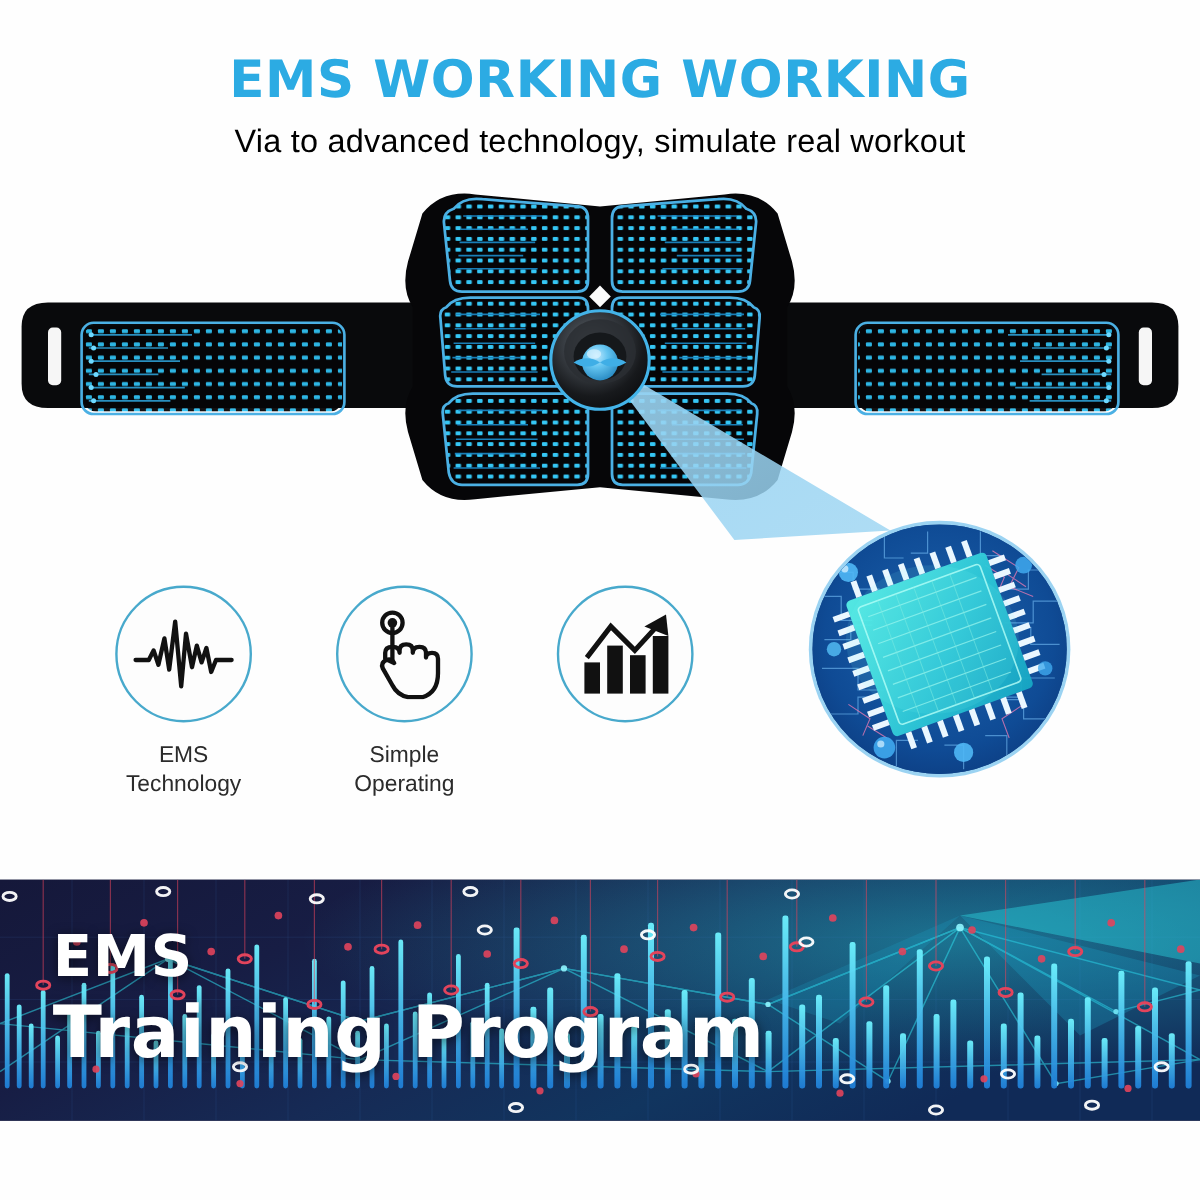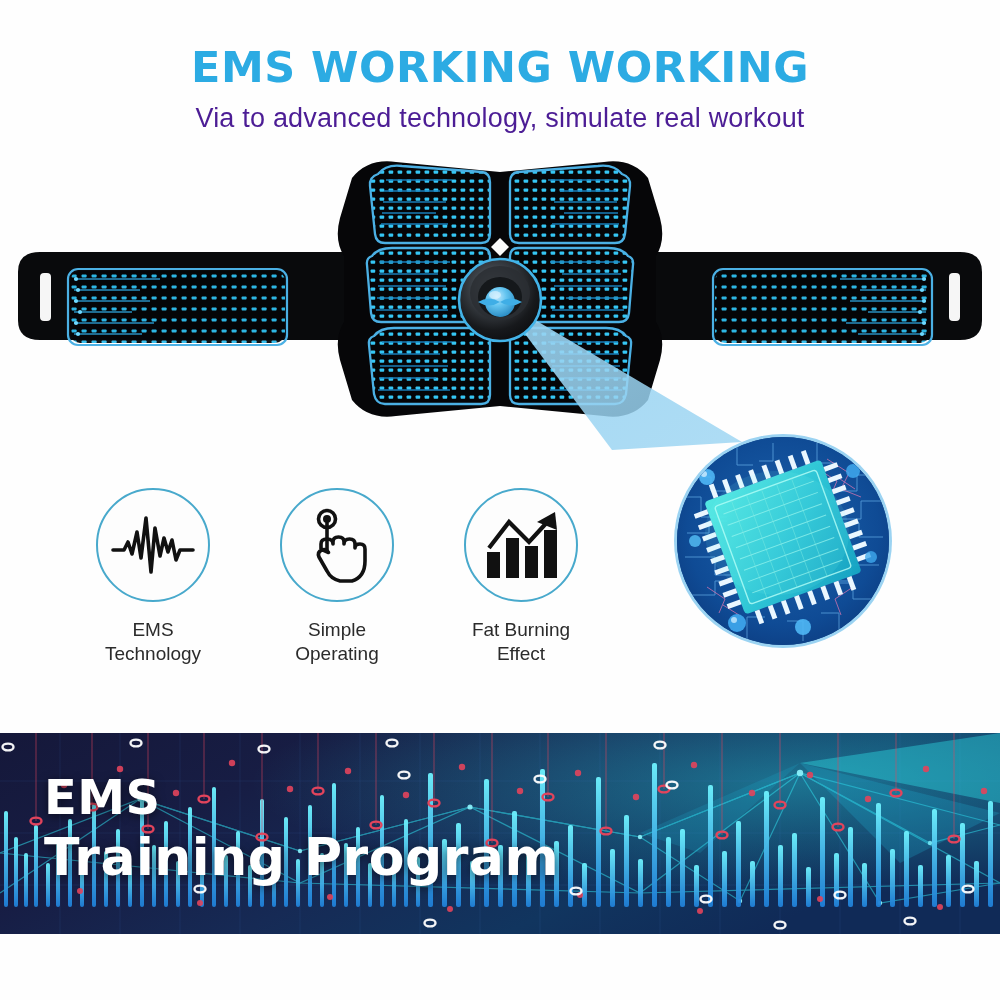--- a/index.html
+++ b/index.html
@@ -40,21 +40,21 @@
     line-height: 1;
     margin: 0;
     white-space: nowrap;
   }
   .subtitle {
     margin: 16px 0 0 0;
     font-family: "Liberation Sans", sans-serif;
     font-size: 27px;
     font-weight: 300;
     letter-spacing: 0.2px;
-    color: #4c1d95;
+    color: #000000;
     line-height: 1;
     white-space: nowrap;
   }
 
   
   .product-stage {
     position: absolute;
     left: 0;
     top: 150px;
     width: 1000px;
@@ -128,21 +128,21 @@
     left: 44px;
     top: 40px;
     z-index: 5;
     color: #ffffff;
     font-family: "DejaVu Sans", sans-serif;
     font-weight: bold;
     line-height: 1.0;
     text-shadow: 0 2px 10px rgba(0,0,0,0.55);
   }
   .banner-line1 { font-size: 48px; display: block; letter-spacing: 0.5px;}
-  .banner-line2 { font-size: 52px; display: block; margin-top: 10px; letter-spacing: 0.5px;}
+  .banner-line2 { font-size: 60px; display: block; margin-top: 10px; letter-spacing: 0.5px;}
 </style>
 </head>
 <body>
 
 <div id="page">
 
   <div class="header">
     <div class="title">EMS WORKING WORKING</div>
     <div class="subtitle">Via to advanced technology, simulate real workout</div>
   </div>
@@ -531,22 +531,20 @@
             <rect x="25" y="30" width="13" height="40"></rect>
             <rect x="44" y="38" width="13" height="32"></rect>
             <rect x="63" y="22" width="13" height="48"></rect>
           </g>
           <g fill="none" stroke="#111111" stroke-width="4.2" stroke-linejoin="miter" stroke-linecap="butt">
             <polyline points="8,40 28,14 48,34 70,10"></polyline>
           </g>
           <polygon points="74,4 76,22 56,14" fill="#111111"></polygon>
         </svg>
       </div>
-      <div class="feature-label">Fat Burning
-Effect</div>
     </div>
 
   </div>
 
   <div class="banner">
     <svg class="banner-svg" width="1000" height="201" viewBox="0 0 1000 201" preserveAspectRatio="none">
       <defs>
         <linearGradient id="bnBg" x1="0" y1="0" x2="1" y2="0.4">
           <stop offset="0%" stop-color="#15183a"></stop>
           <stop offset="30%" stop-color="#171d44"></stop>

